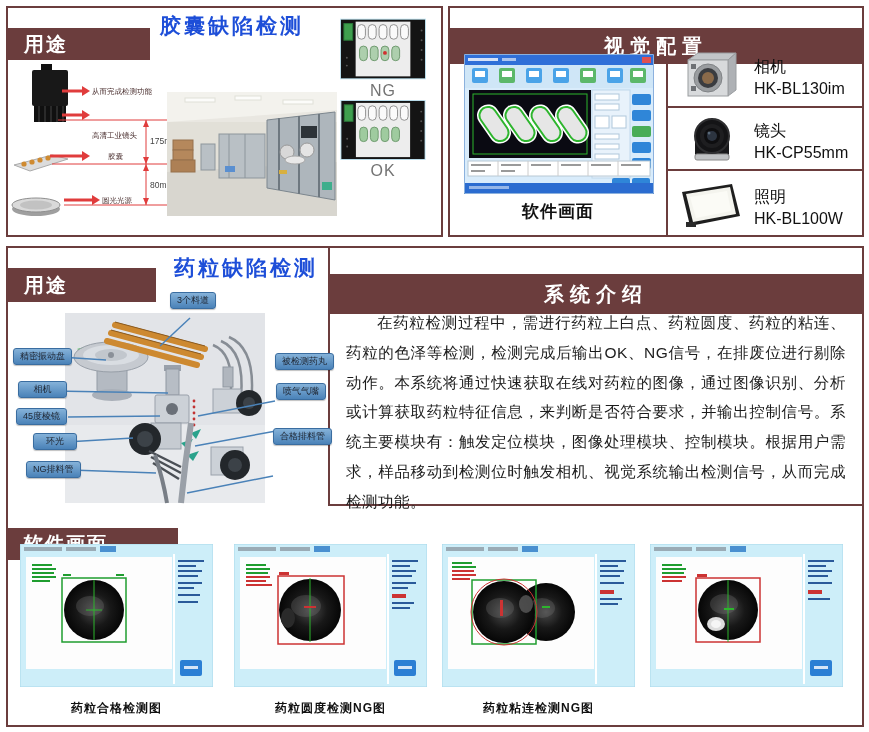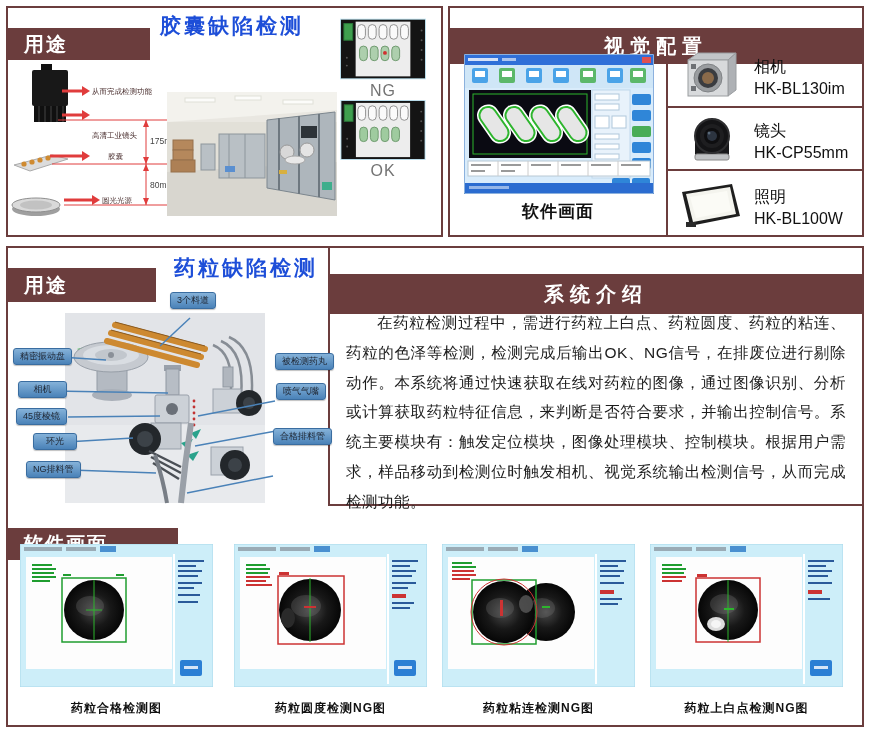--- a/index.html
+++ b/index.html
@@ -584,16 +584,15 @@
       <g fill="#2a5a9a">
           <rect x="158" y="54" width="22" height="2"></rect>
         </g>
       <rect x="160" y="116" width="22" height="16" rx="2" fill="#2b7fd4"></rect>
         <rect x="164" y="122" width="14" height="3" fill="#fff" opacity=".8"></rect>
     </svg>
 
     <div class="caption" style="left:12px;top:452px;width:193px;">药粒合格检测图</div>
     <div class="caption" style="left:226px;top:452px;width:193px;text-align:center;">药粒圆度检测NG图</div>
     <div class="caption" style="left:434px;top:452px;width:193px;">药粒粘连检测NG图</div>
-    <div class="caption" style="left:642px;top:452px;width:193px;">药粒上白点检测NG图</div>
   </div>
 
 </div>
 
 </body></html>

